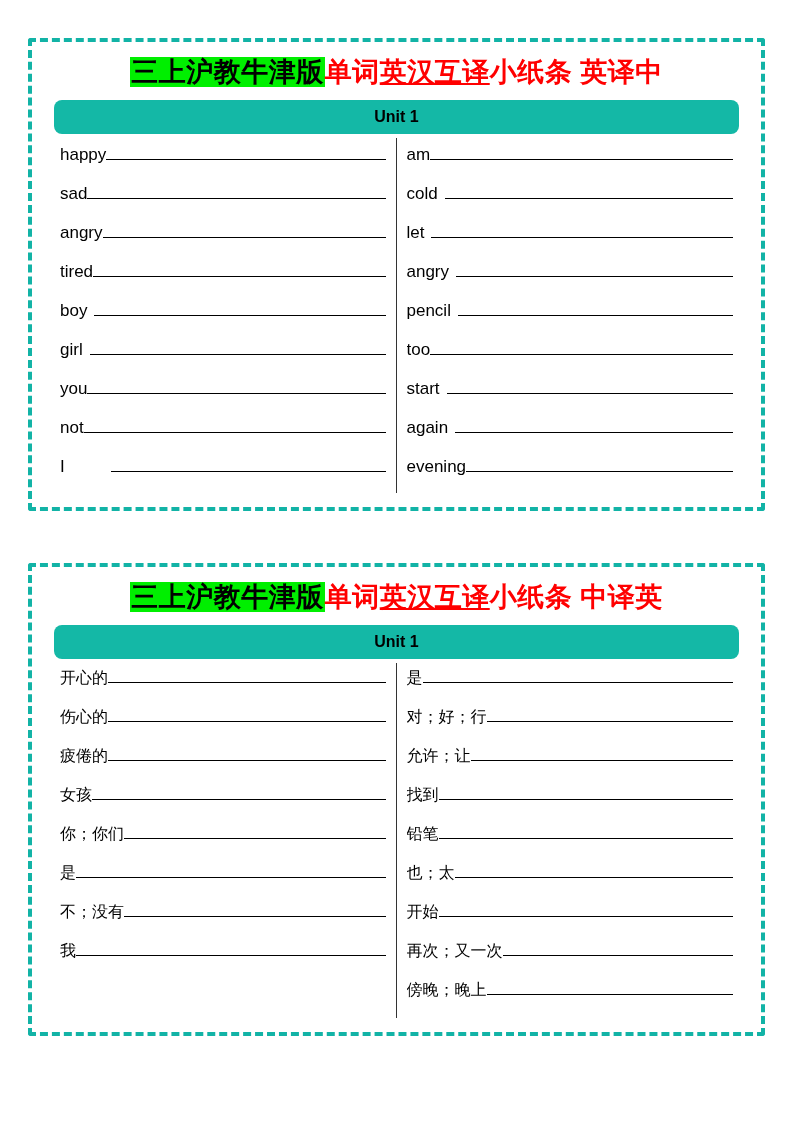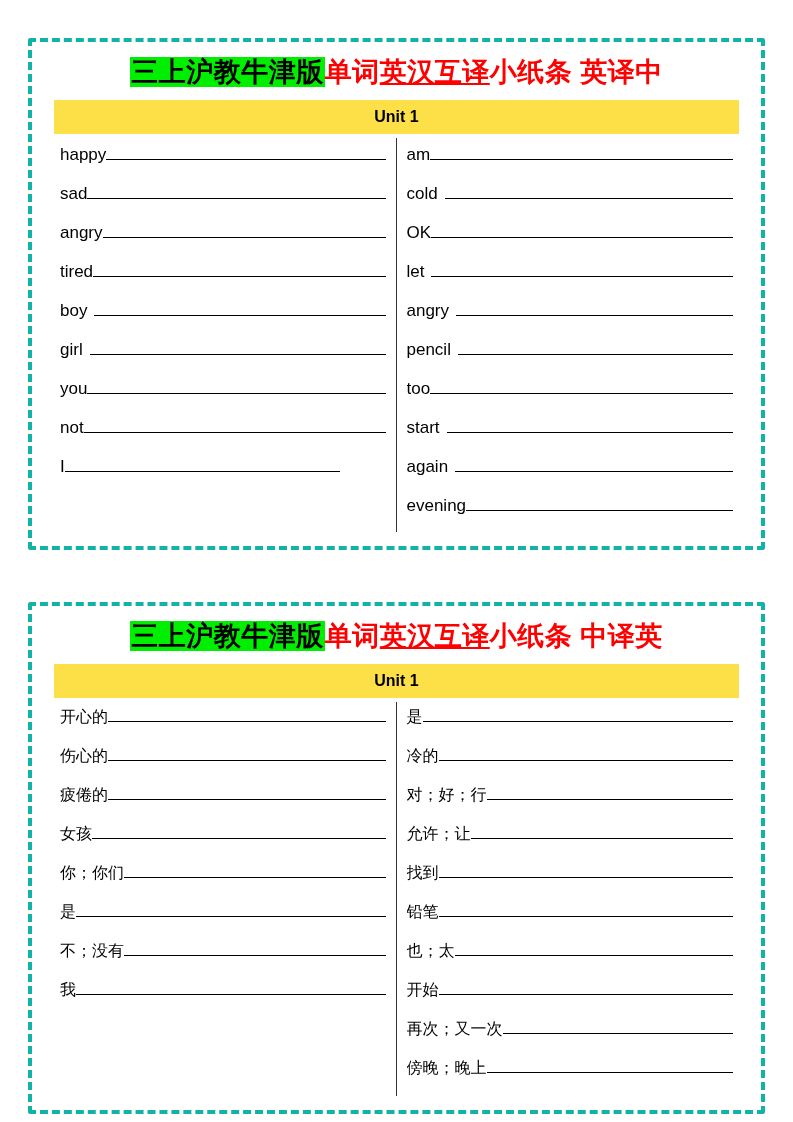--- a/index.html
+++ b/index.html
@@ -46,27 +46,28 @@
   }
   .t-red {
     color: #ff0000;
   }
   .t-red-u {
     color: #ff0000;
     text-decoration: underline;
     text-decoration-color: #ff0000;
   }
   .unit-bar {
-    background: #fde047;
+    background: #14b8a6;
     text-align: center;
     font-size: 16px;
     font-weight: bold;
     padding: 8px 0 8px 0;
     margin: 0 10px 4px 10px;
     color: #000;
+    border-radius: 8px;
   }
   .columns {
     display: flex;
     flex-direction: row;
     margin: 0 6px;
   }
   .col {
     width: 50%;
     box-sizing: border-box;
     padding: 4px 10px 0 10px;
@@ -76,20 +77,21 @@
   .col.left {
     border-right: 1px solid #333;
   }
   .entry {
     display: flex;
     align-items: baseline;
     height: 39px;
     font-size: 17px;
     white-space: nowrap;
     overflow: hidden;
+    justify-content: space-between;
   }
   .entry .word {
     flex: 0 0 auto;
   }
   .entry .rule {
     flex: 1 1 auto;
     border-bottom: 1px solid #000;
     height: 17px;
     margin-left: 0px;
   }
@@ -155,24 +157,20 @@
       </div>
       <div class="col">
         <div class="entry">
             <span class="word">am</span>
             <span class="rule"></span>
           </div>
         <div class="entry spaced">
             <span class="word">cold</span>
             <span class="rule"></span>
           </div>
-        <div class="entry">
-            <span class="word">OK</span>
-            <span class="rule"></span>
-          </div>
         <div class="entry spaced">
             <span class="word">let</span>
             <span class="rule"></span>
           </div>
         <div class="entry spaced">
             <span class="word">angry</span>
             <span class="rule"></span>
           </div>
         <div class="entry spaced">
             <span class="word">pencil</span>
@@ -237,24 +235,20 @@
             <span class="word">我</span>
             <span class="rule"></span>
           </div>
       </div>
       <div class="col">
         <div class="entry">
             <span class="word">是</span>
             <span class="rule"></span>
           </div>
         <div class="entry">
-            <span class="word">冷的</span>
-            <span class="rule"></span>
-          </div>
-        <div class="entry">
             <span class="word">对；好；行</span>
             <span class="rule"></span>
           </div>
         <div class="entry">
             <span class="word">允许；让</span>
             <span class="rule"></span>
           </div>
         <div class="entry">
             <span class="word">找到</span>
             <span class="rule"></span>

